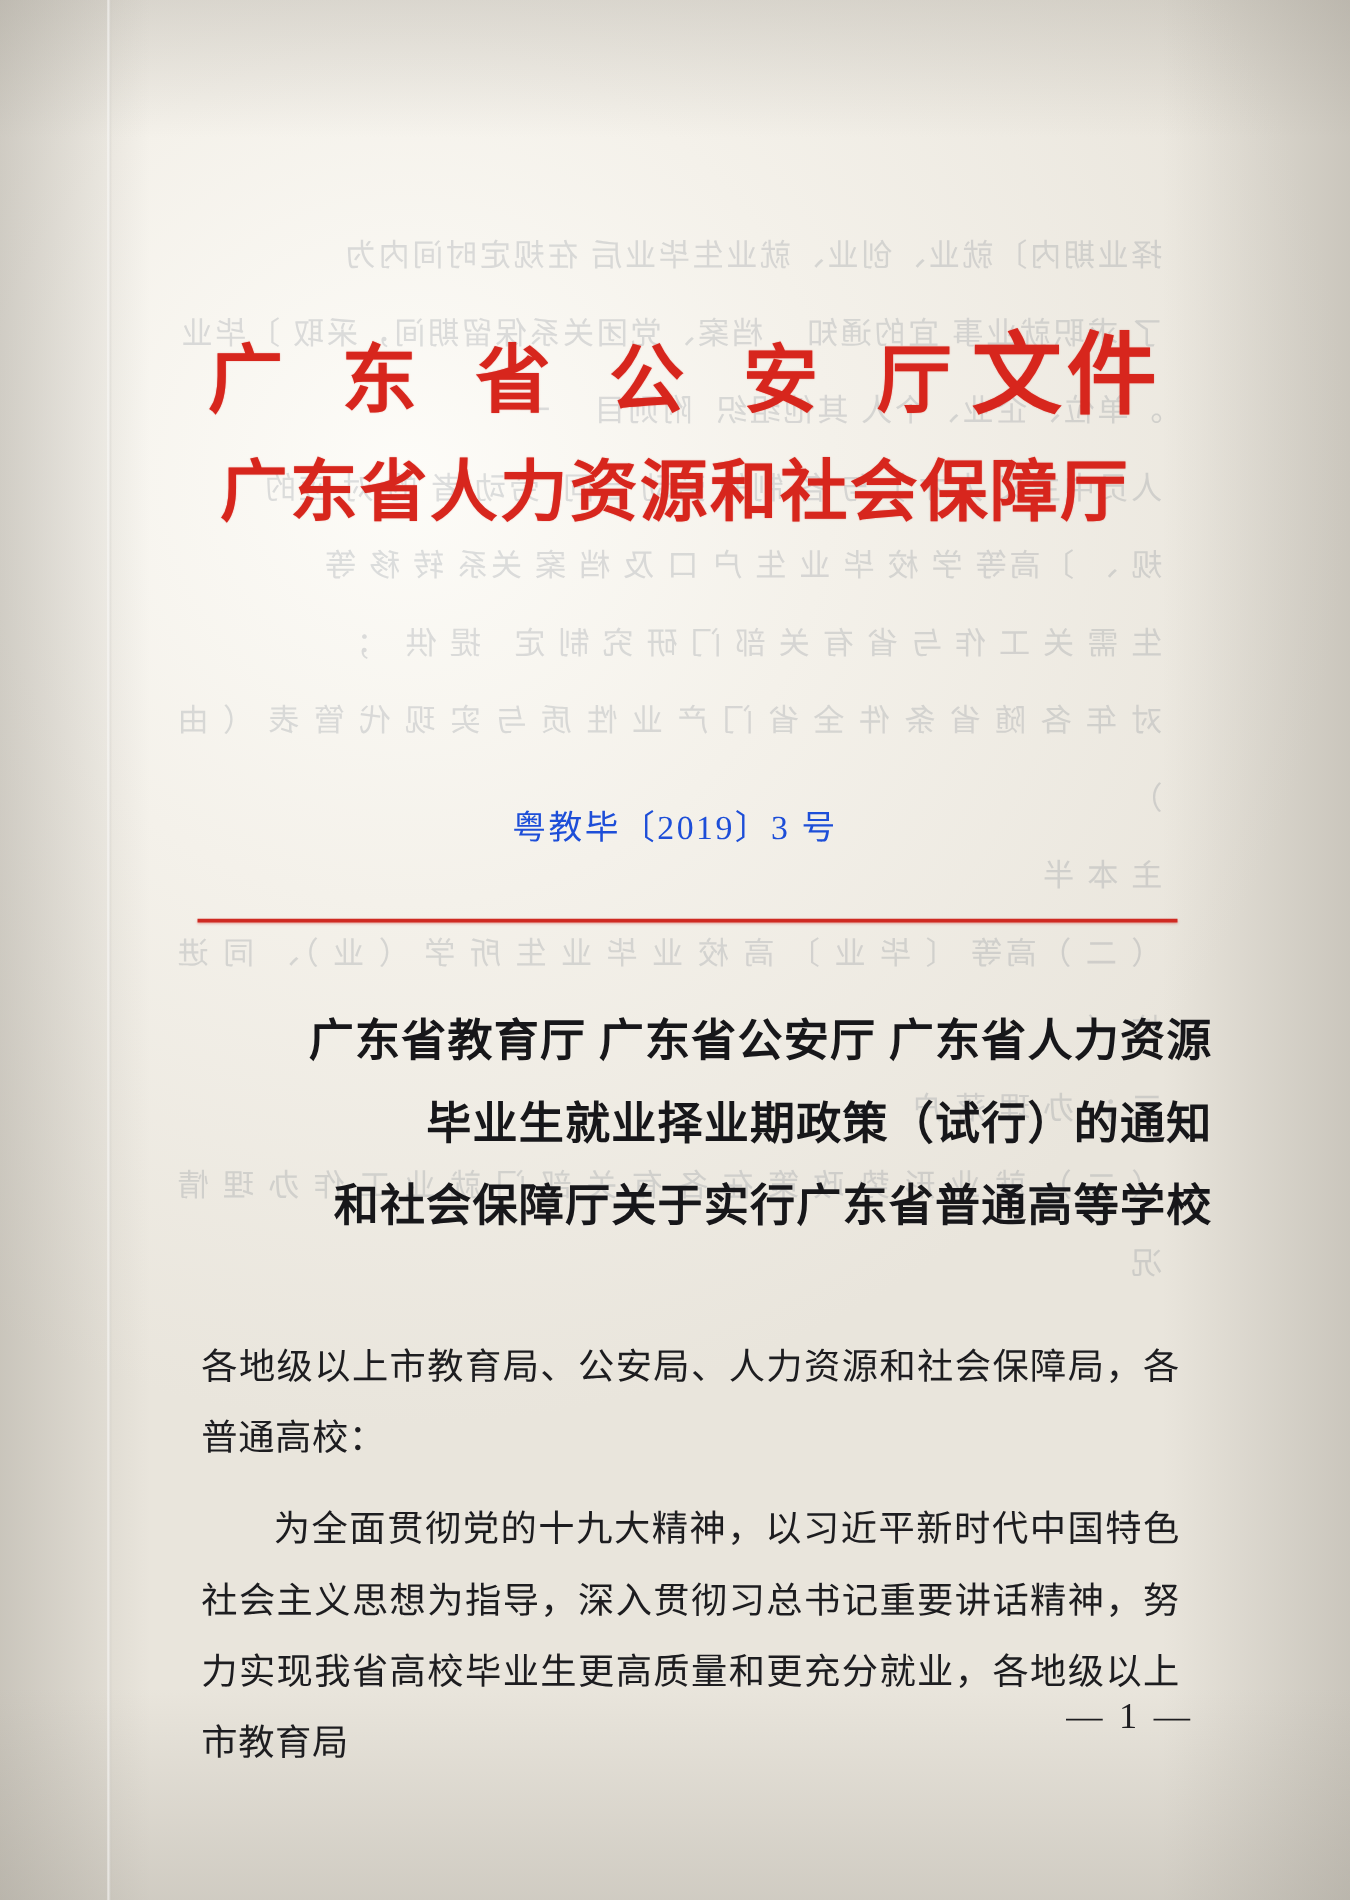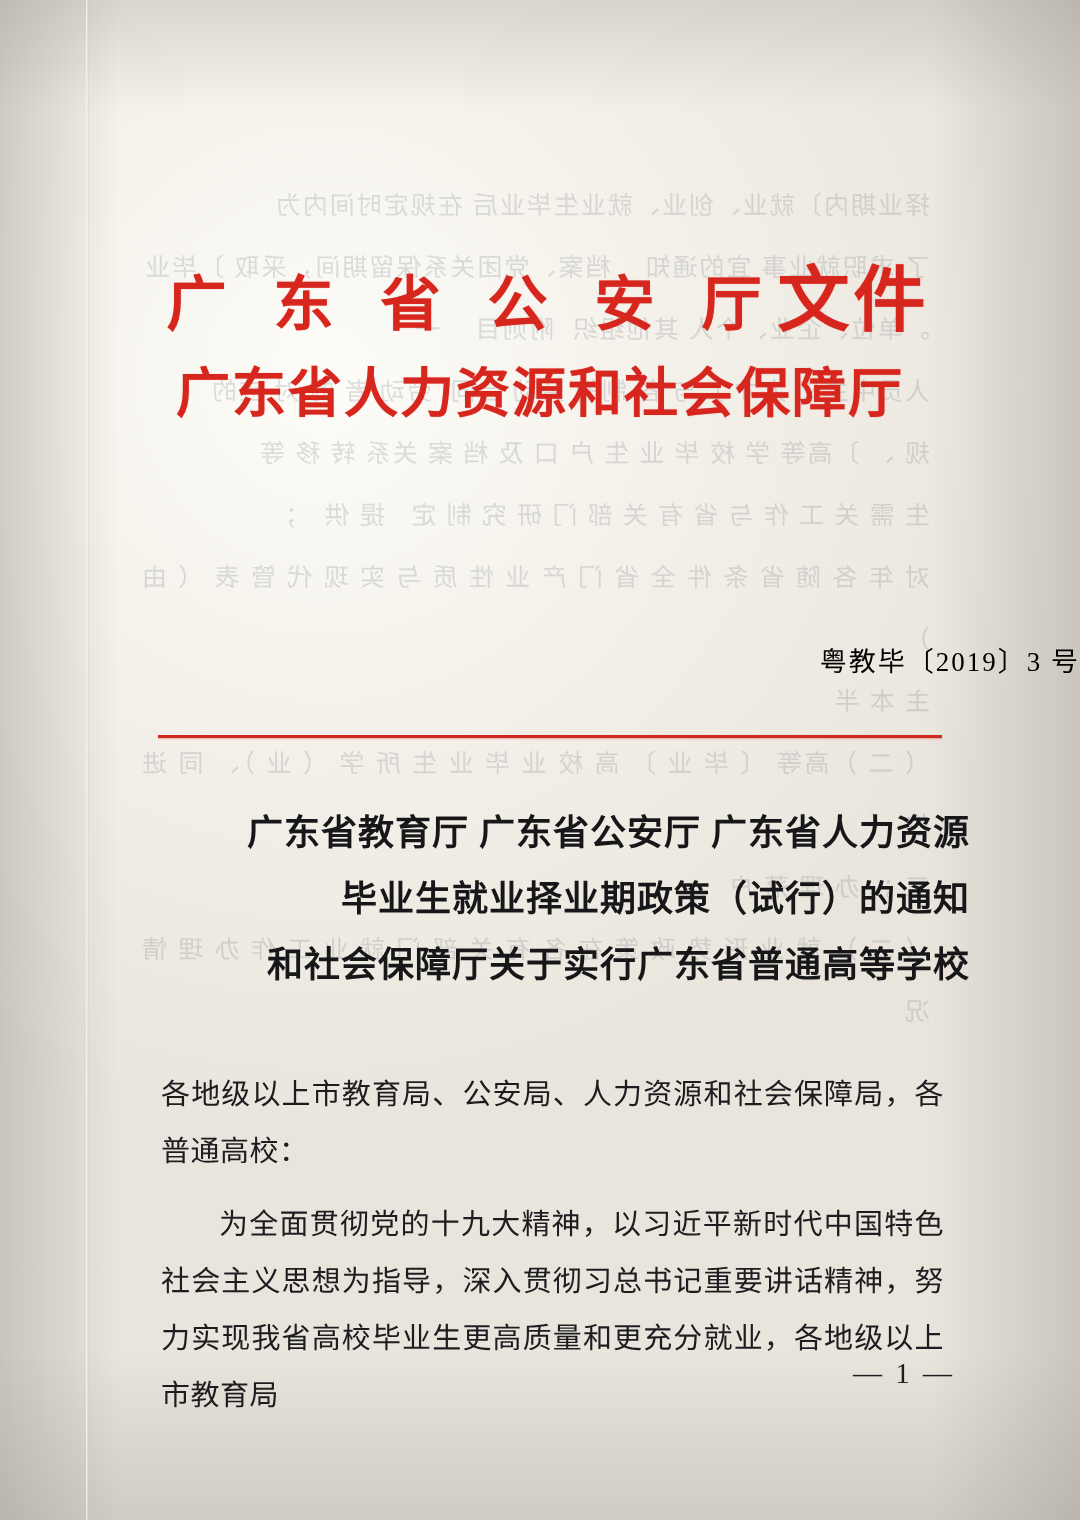--- a/index.html
+++ b/index.html
@@ -100,24 +100,24 @@
     font-size: 54px;
     letter-spacing: 2px;
     line-height: 86px;
   }
 
   
   .doc-number {
     position: absolute;
     left: 0; right: 0;
     top: 640px;
-    text-align: right;
+    text-align: center;
     font-size: 27px;
     letter-spacing: 2px;
-    color: #000000;
+    color: #1d4ed8;
     font-family: "Liberation Serif", "DejaVu Serif", serif;
   }
 
   
   .red-rule {
     position: absolute;
     left: 158px;
     right: 138px;
     top: 735px;
     height: 3px;

